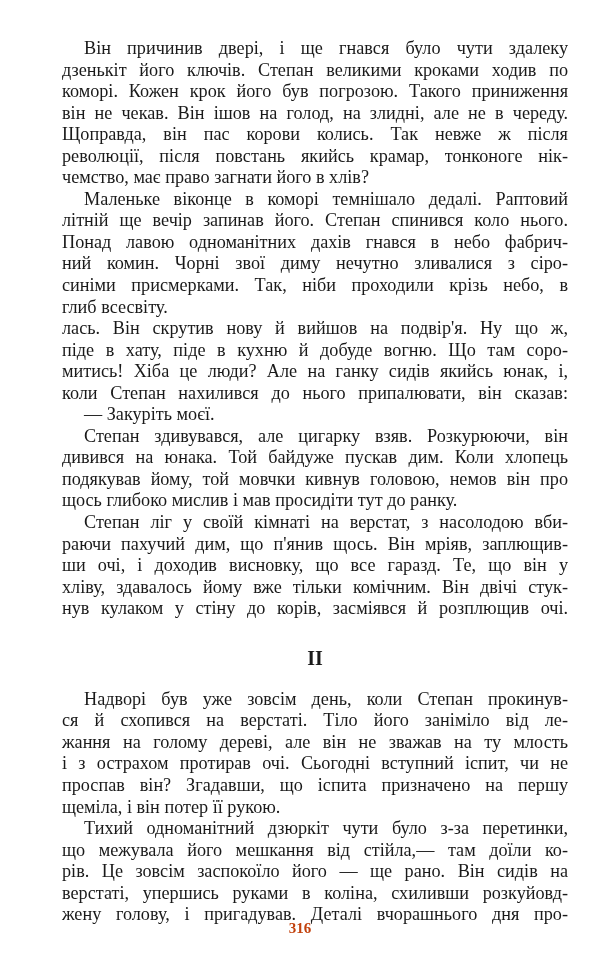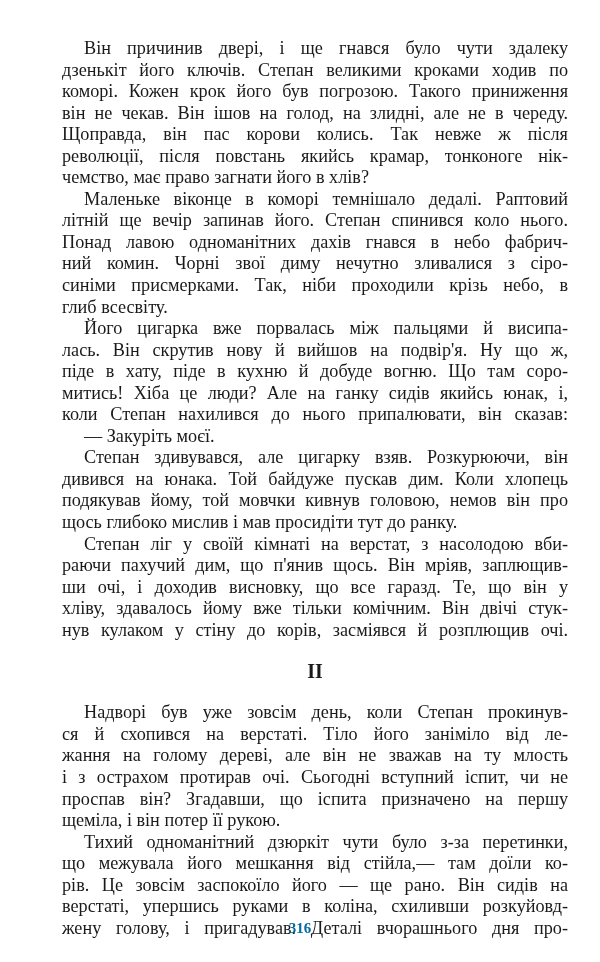--- a/index.html
+++ b/index.html
@@ -10,47 +10,46 @@
     color: #1a1a1a; font-size: 18.2px;
   }
   .line {
     height: 21.55px; line-height: 21.55px; white-space: nowrap;
     text-align: justify; text-align-last: justify; overflow: visible;
   }
   .line.indent { padding-left: 22px; }
   .line.last { text-align-last: left; }
   .heading {
     text-align: center; font-weight: bold; font-size: 20px;
-    height: 21px; line-height: 21px; margin-top: 20px; margin-bottom: 20px;
+    height: 21px; line-height: 21px; margin-top: 28px; margin-bottom: 20px;
   }
   .pagenum {
     position: absolute; left: 0; width: 600px; top: 920px;
     text-align: center; font-family: "Liberation Serif", serif;
-    font-weight: bold; font-size: 15px; color: #0369a1;
+    font-weight: bold; font-size: 15px; color: #c2410c;
   }
 </style>
 </head>
 <body>
 
 <div class="page">
   <div id="sec1">
       <div class="line indent">Він причинив двері, і ще гнався було чути здалеку</div>
       <div class="line">дзенькіт його ключів. Степан великими кроками ходив по</div>
       <div class="line">коморі. Кожен крок його був погрозою. Такого приниження</div>
       <div class="line">він не чекав. Він ішов на голод, на злидні, але не в череду.</div>
       <div class="line">Щоправда, він пас корови колись. Так невже ж після</div>
       <div class="line">революції, після повстань якийсь крамар, тонконоге нік-</div>
       <div class="line last">чемство, має право загнати його в хлів?</div>
       <div class="line indent">Маленьке віконце в коморі темнішало дедалі. Раптовий</div>
       <div class="line">літній ще вечір запинав його. Степан спинився коло нього.</div>
       <div class="line">Понад лавою одноманітних дахів гнався в небо фабрич-</div>
       <div class="line">ний комин. Чорні звої диму нечутно зливалися з сіро-</div>
       <div class="line">синіми присмерками. Так, ніби проходили крізь небо, в</div>
       <div class="line last">глиб всесвіту.</div>
-      <div class="line indent">Його цигарка вже порвалась між пальцями й висипа-</div>
       <div class="line">лась. Він скрутив нову й вийшов на подвір'я. Ну що ж,</div>
       <div class="line">піде в хату, піде в кухню й добуде вогню. Що там соро-</div>
       <div class="line">митись! Хіба це люди? Але на ганку сидів якийсь юнак, і,</div>
       <div class="line">коли Степан нахилився до нього припалювати, він сказав:</div>
       <div class="line indent last">— Закуріть моєї.</div>
       <div class="line indent">Степан здивувався, але цигарку взяв. Розкурюючи, він</div>
       <div class="line">дивився на юнака. Той байдуже пускав дим. Коли хлопець</div>
       <div class="line">подякував йому, той мовчки кивнув головою, немов він про</div>
       <div class="line last">щось глибоко мислив і мав просидіти тут до ранку.</div>
       <div class="line indent">Степан ліг у своїй кімнаті на верстат, з насолодою вби-</div>

